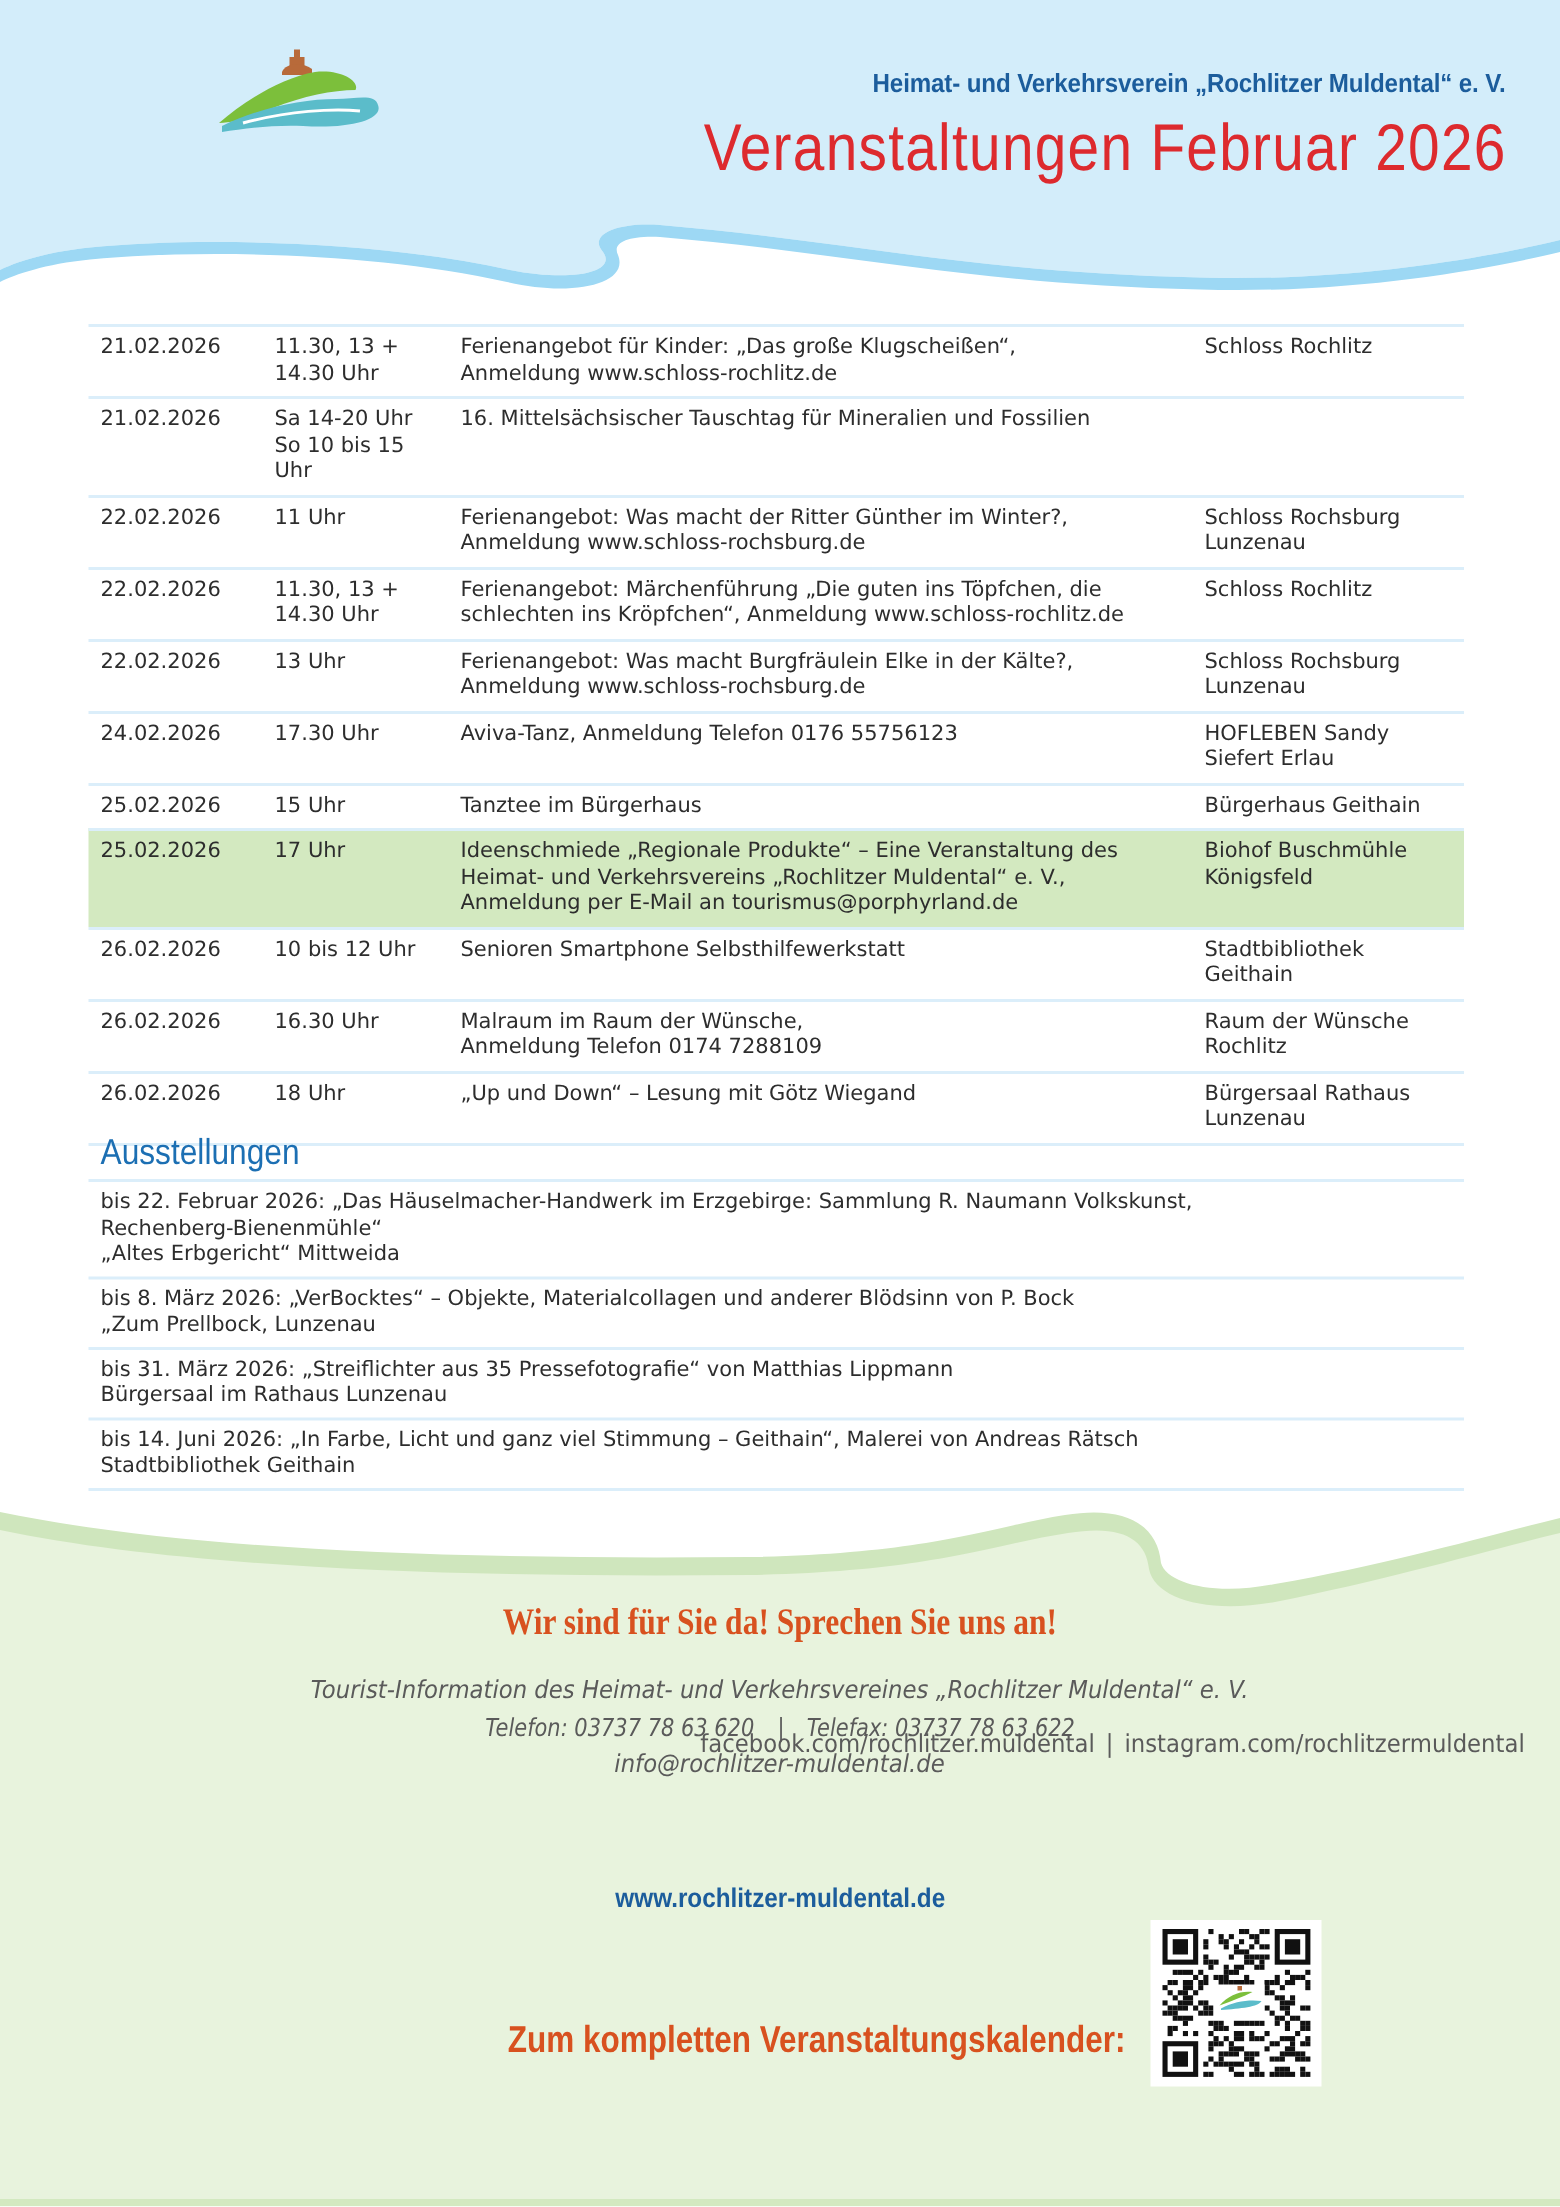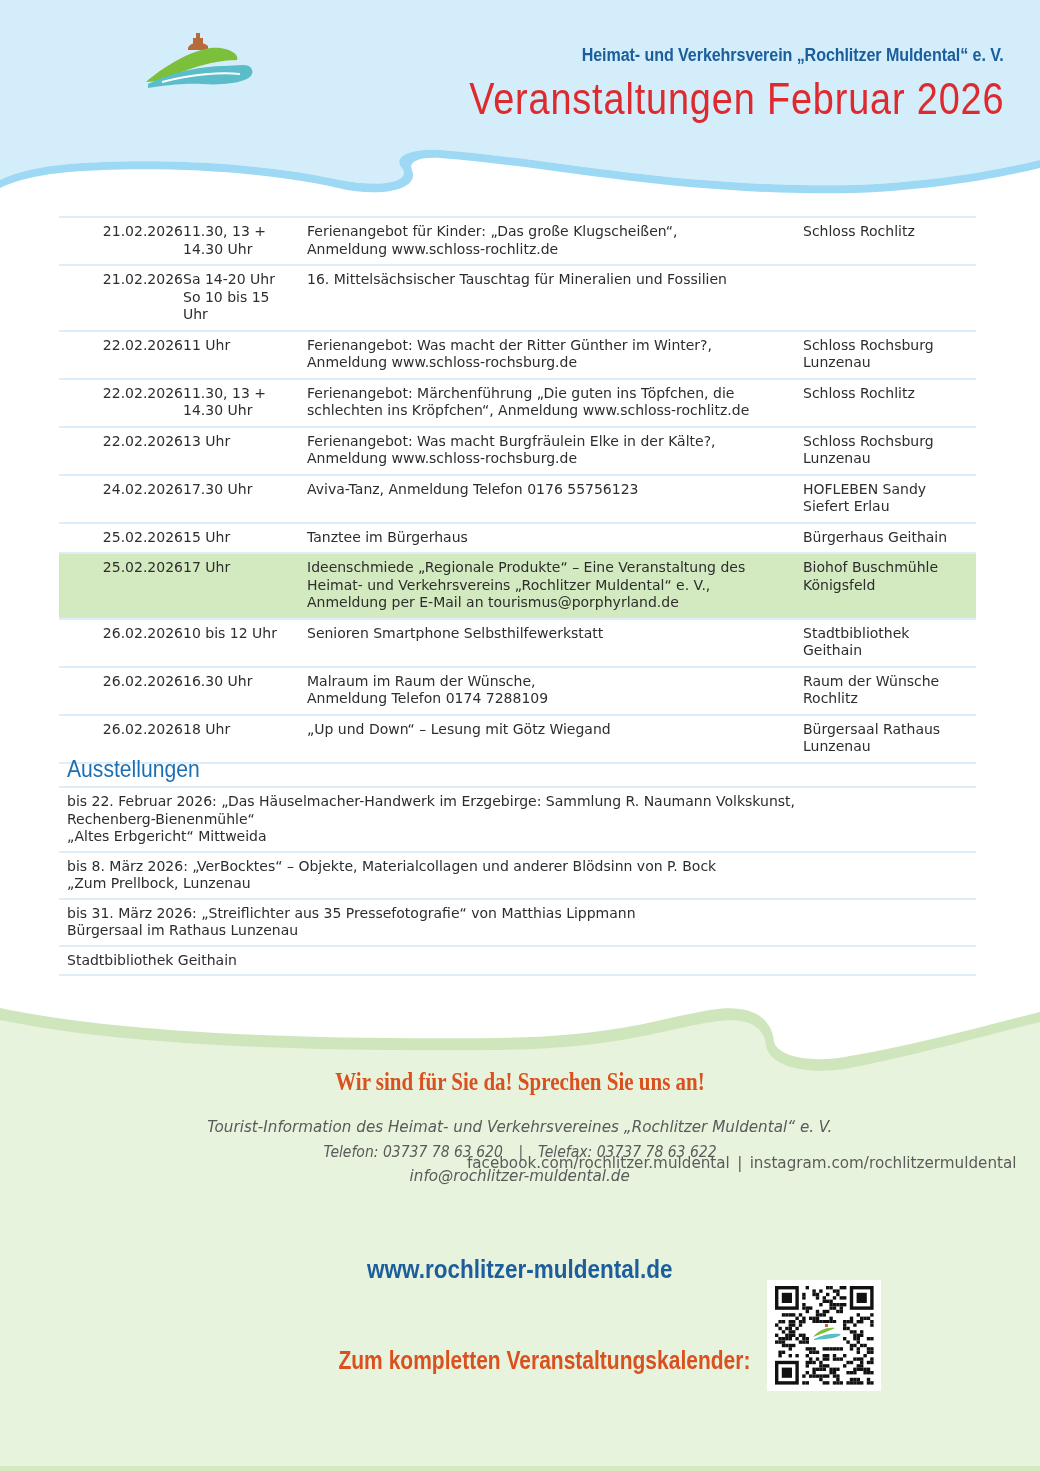--- a/index.html
+++ b/index.html
@@ -30,21 +30,21 @@
 
     
     .events { position: absolute; left: 59px; top: 216px; width: 917px; z-index: 2; }
     .ev-row {
       display: flex; border-top: 2px solid #dbeefa;
       font-family: "DejaVu Sans", sans-serif; font-size: 14px; line-height: 17.5px; color: #2d2d2d;
       padding: 5px 0 6px 0;
     }
     .ev-row.last { border-bottom: 2px solid #dbeefa; }
     .ev-row.highlight { background: #d3e9c0; }
-    .ev-date { width: 124px; padding-left: 8px; flex: none; text-align: right; }
+    .ev-date { width: 124px; padding-left: 8px; flex: none; }
     .ev-time { width: 124px; flex: none; }
     .ev-desc { width: 496px; flex: none; }
     .ev-loc { flex: 1; }
     .cell-line { display: block; white-space: nowrap; }
 
     
     .exh-title {
       position: absolute; left: 67px; top: 755px; z-index: 2;
       font-family: "Liberation Sans", sans-serif; font-size: 24px; color: #1c6fb3;
       transform: scaleX(0.88); transform-origin: left center; white-space: nowrap;
@@ -70,21 +70,21 @@
     .contact .line { display: block; }
     .contact .line span { display: inline-block; transform: scaleX(0.92); }
     .sep { padding: 0 8px; }
     .social {
       position: absolute; left: 0; width: 1040px; top: 1153px; text-align: right; z-index: 2;
       font-family: "DejaVu Sans", sans-serif; font-size: 16.5px; color: #5a5a5a;
     }
     .social .inner { display: inline-block; transform: scaleX(0.92); }
     .website {
       position: absolute; left: 0; width: 1040px; top: 1255px; text-align: center; z-index: 2;
-      font-family: "Liberation Sans", sans-serif; font-weight: bold; font-size: 25px; color: #1c5d9c;
+      font-family: "Liberation Sans", sans-serif; font-weight: bold; font-size: 18px; color: #1c5d9c;
     }
     .website span { display: inline-block; transform: scaleX(0.9); }
     .calendar-cta {
       position: absolute; right: 290px; top: 1346px; z-index: 2;
       font-family: "Liberation Sans", sans-serif; font-weight: bold; font-size: 25px; color: #d8511f;
       transform: scaleX(0.84); transform-origin: right center; white-space: nowrap;
     }
     .qr { position: absolute; left: 767px; top: 1280px; width: 114px; height: 111px; background: #fff; z-index: 2; }
     .qr svg { display: block; }
   </style>
@@ -269,20 +269,21 @@
     </div>
     <div class="ex-row">
       <span class="cell-line">bis 8. März 2026: „VerBocktes“ – Objekte, Materialcollagen und anderer Blödsinn von P. Bock</span>
       <span class="cell-line">„Zum Prellbock, Lunzenau</span>
     </div>
     <div class="ex-row">
       <span class="cell-line">bis 31. März 2026: „Streiflichter aus 35 Pressefotografie“ von Matthias Lippmann</span>
       <span class="cell-line">Bürgersaal im Rathaus Lunzenau</span>
     </div>
     <div class="ex-row last">
+      <span class="cell-line">bis 14. Juni 2026: „In Farbe, Licht und ganz viel Stimmung – Geithain“, Malerei von Andreas Rätsch</span>
       <span class="cell-line">Stadtbibliothek Geithain</span>
     </div>
   </div>
 
 <svg class="footer-bg" viewBox="0 0 1040 481" width="1040" height="481">
   <path d="M0 20 C120 45 300 52 500 50 C620 48 660 30 710 22 C750 16 770 30 772 52 C776 70 810 80 850 72 C930 58 990 40 1040 25 V481 H0 Z" fill="#e8f3dd"></path>
   <path d="M0 18 C120 43 300 50 500 48 C620 46 660 28 710 20 C752 13 772 28 774 52 C778 66 810 74 850 66 C930 52 990 34 1040 22 L1040 32 C990 44 930 62 850 78 C805 86 770 76 766 56 C764 36 748 26 712 32 C660 40 620 58 500 60 C300 62 120 55 0 30 Z" fill="#cfe6bd"></path>
   <rect x="0" y="476" width="1040" height="5" fill="#d3e9c0"></rect>
 </svg>
 

